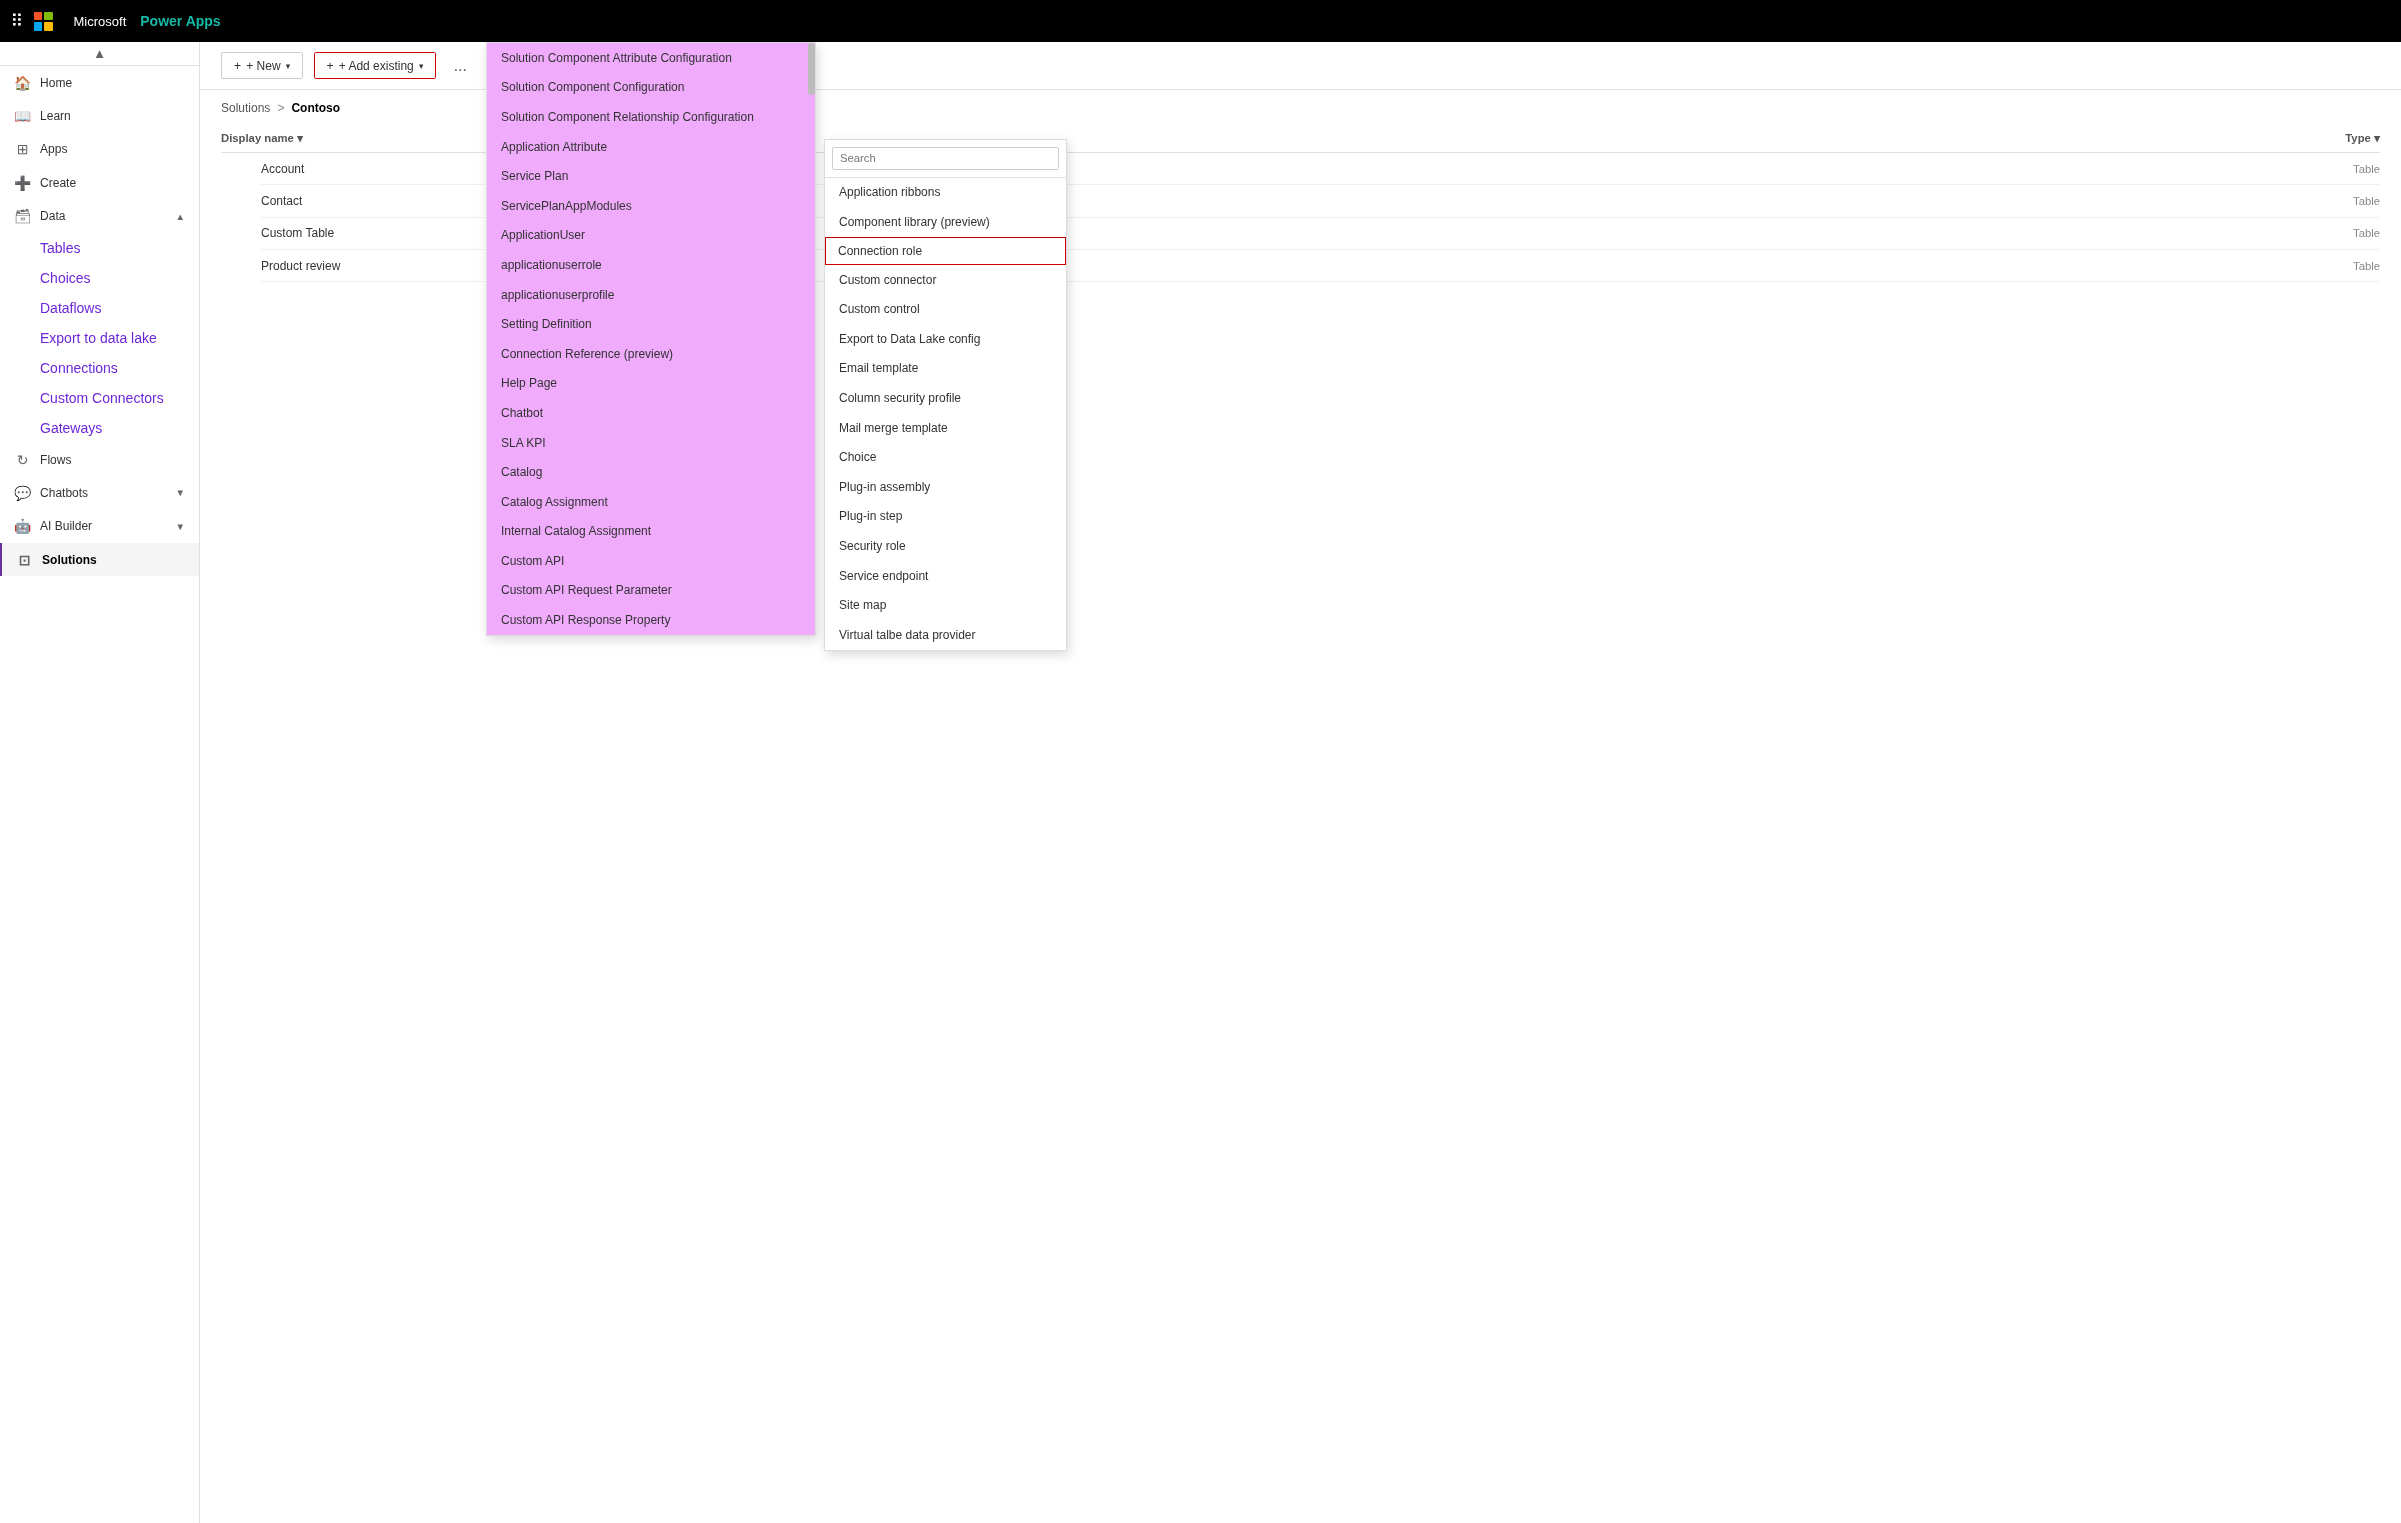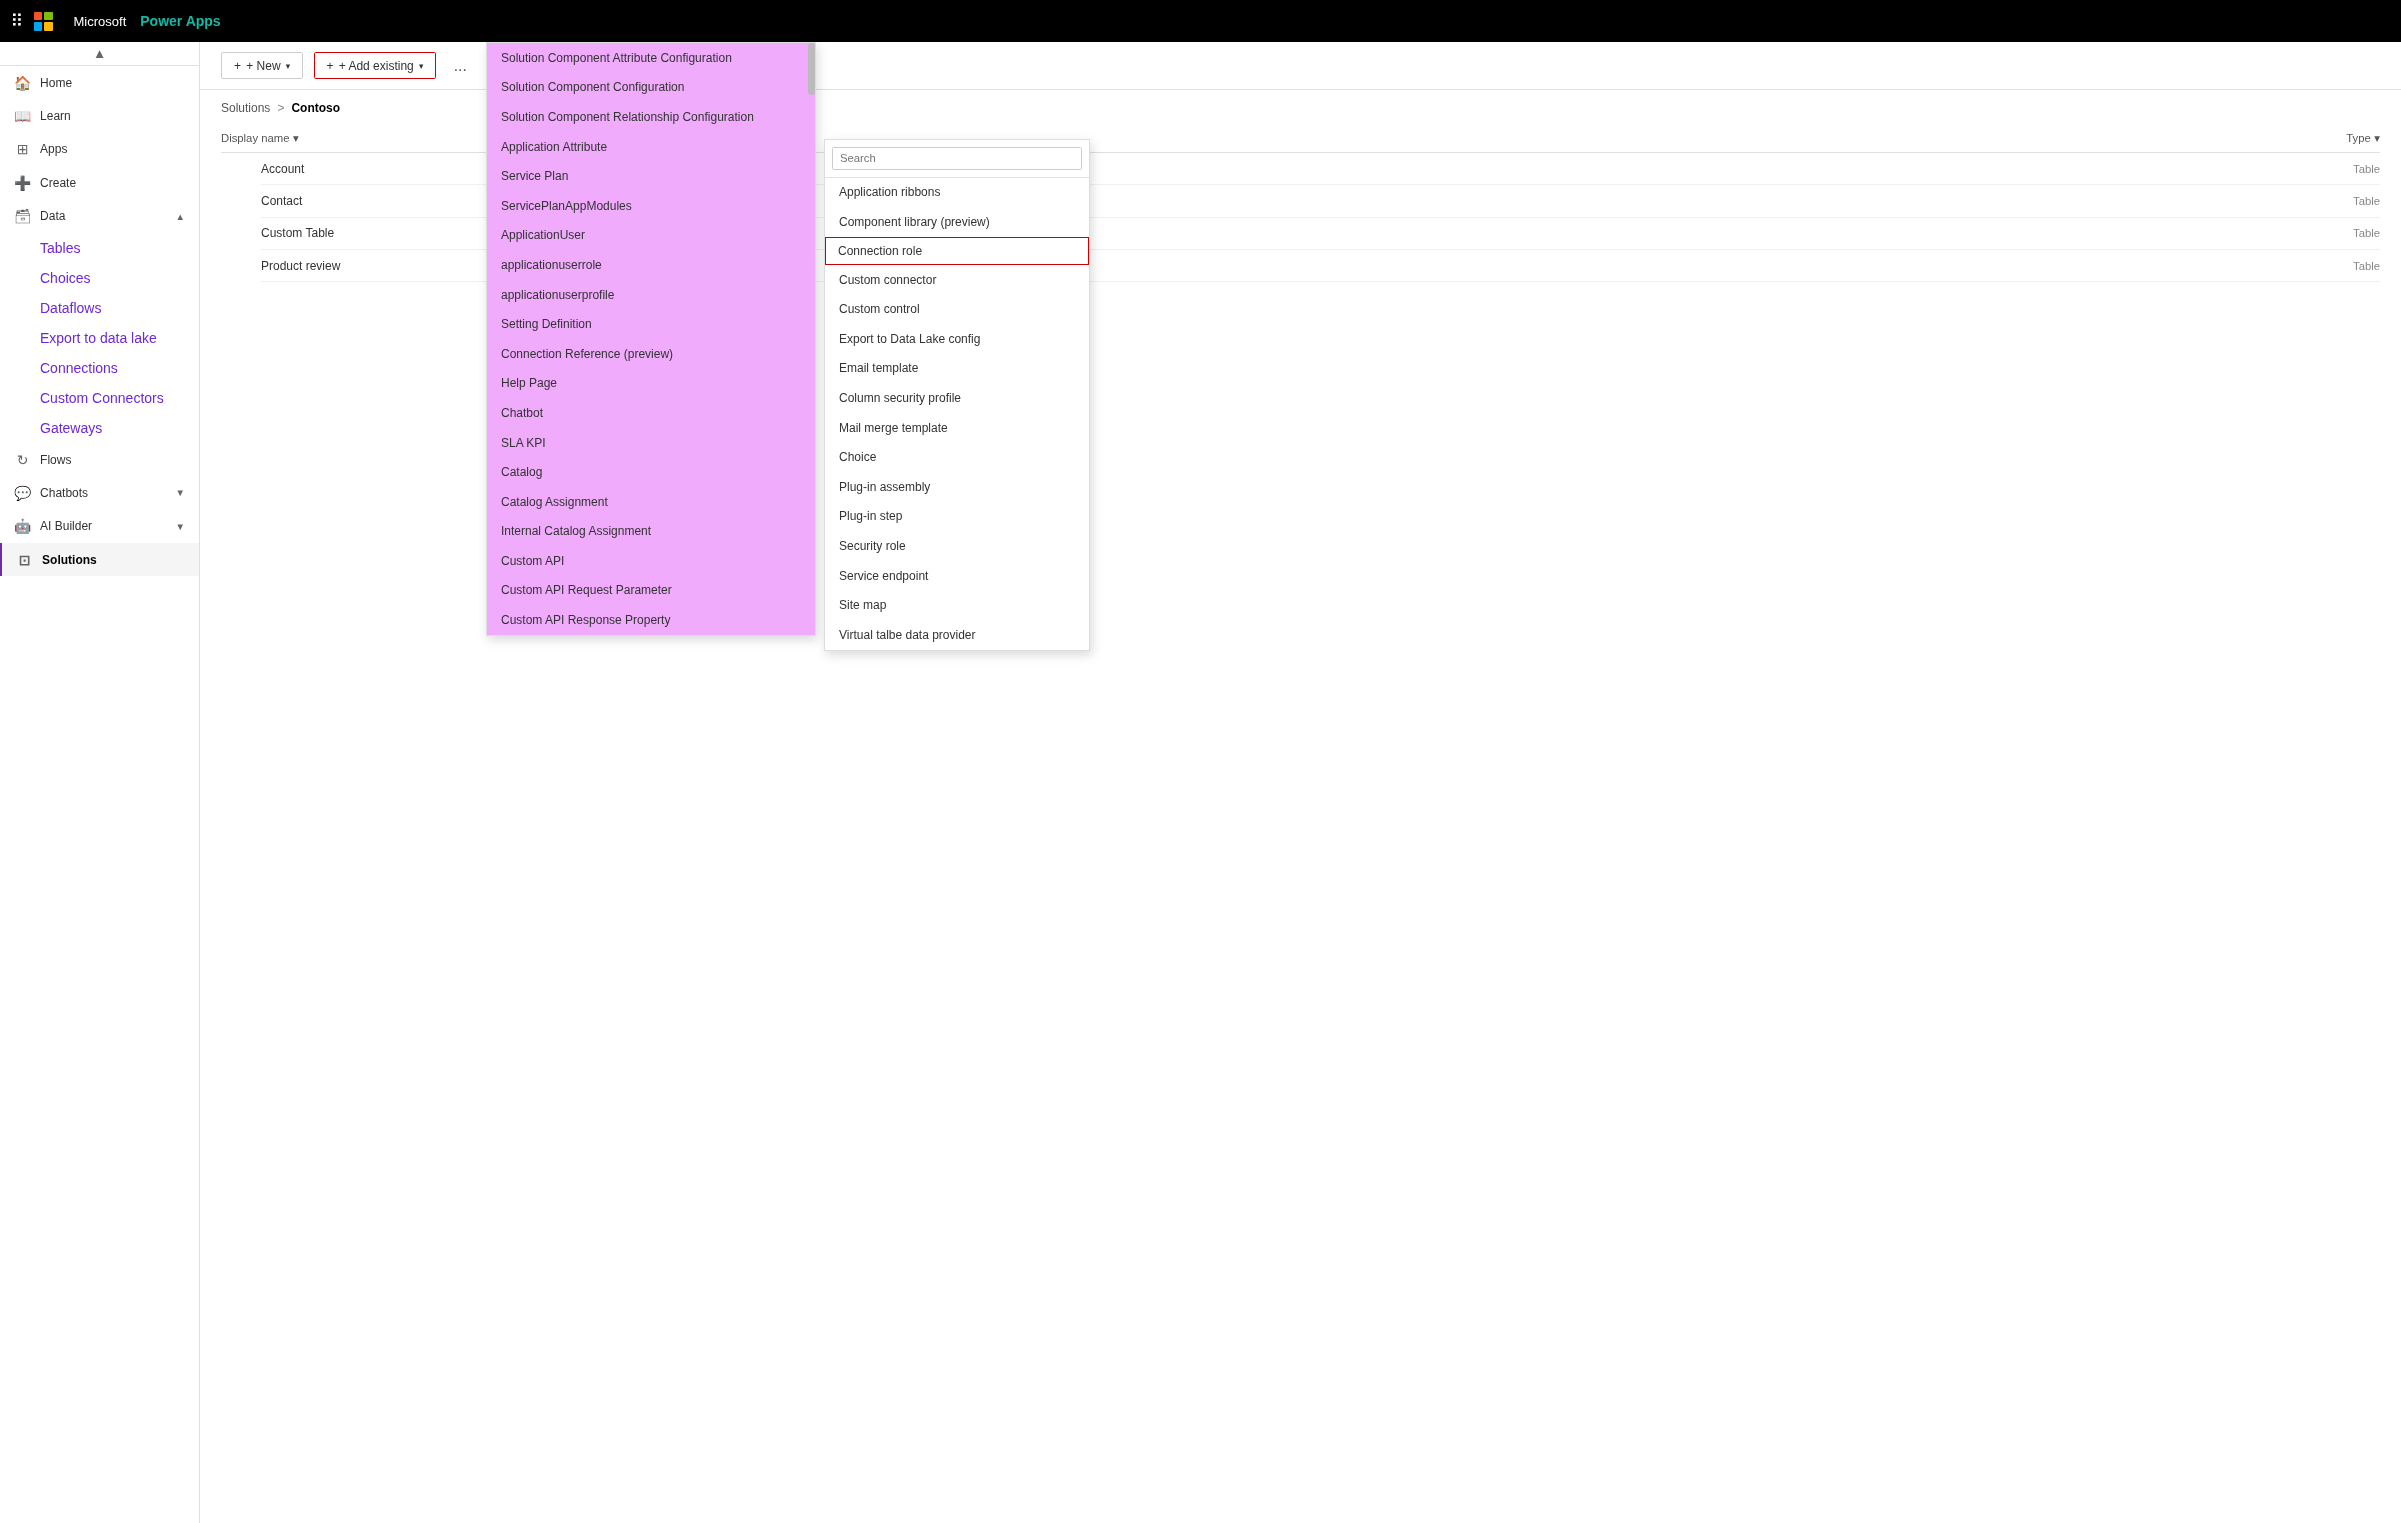--- a/index.html
+++ b/index.html
@@ -61,21 +61,21 @@
     .btn-chevron { font-size: 8.7px; }
 
     
     .breadcrumb { padding: 10.4px 21px; display: flex; align-items: center; gap: 7px; font-size: 12px; }
     .breadcrumb-link { color: #555; cursor: pointer; }
     .breadcrumb-sep { color: #888; }
     .breadcrumb-current { font-weight: 700; color: #000; }
 
     
     .table-container { padding: 0 21px; }
-    .table-header { display: flex; align-items: flex-start; padding: 7px 0; border-bottom: 0.9px solid #e0e0e0; }
+    .table-header { display: flex; align-items: flex-start; padding: 7px 0; border-bottom: 0.9px solid #e0e0e0; font-weight: bold; }
     .col-name { flex: 1; font-size: 11.3px; color: #555; display: flex; align-items: center; gap: 3.5px; }
     .col-type { width: 104px; text-align: right; font-size: 11.3px; color: #555; display: flex; align-items: center; gap: 3.5px; justify-content: flex-end; }
     .table-row-item { display: flex; align-items: center; padding: 8.7px 0; border-bottom: 0.9px solid #f0f0f0; margin-left: 40px; }
     .row-name { flex: 1; font-size: 12px; color: #333; }
     .row-type { width: 104px; text-align: right; font-size: 11.3px; color: #888; }
 
     
     .dropdown-overlay {
       position: fixed; top: 0; left: 0; right: 0; bottom: 0; z-index: 200;
       pointer-events: none;
@@ -85,21 +85,21 @@
       position: absolute; top: 42px; left: 486px; width: 330px;
       background: #f0abfc; border: 0.9px solid #ddd; box-shadow: 1.7px 3.5px 10.4px rgba(0,0,0,0.15);
       overflow-y: auto; max-height: calc(100vh - 52px); pointer-events: all; z-index: 210;
     }
     .dropdown-mid-item {
       padding: 7.8px 14px; font-size: 12px; color: #333; cursor: pointer;
     }
 
     
     .dropdown-right {
-      position: absolute; top: 139px; left: 824px; width: 266px;
+      position: absolute; top: 139px; left: 824px; width: 243px;
       background: #fff; border: 0.9px solid #ddd; box-shadow: 1.7px 3.5px 10.4px rgba(0,0,0,0.15);
       overflow-y: auto; max-height: calc(100vh - 139px); pointer-events: all; z-index: 210;
     }
     .dropdown-right-item {
       padding: 7.8px 14px; font-size: 12px; color: #333; cursor: pointer;
     }
     .dropdown-right-item.highlighted {
       border: 1.7px solid #c00; padding: 6px 12px;
     }
 

